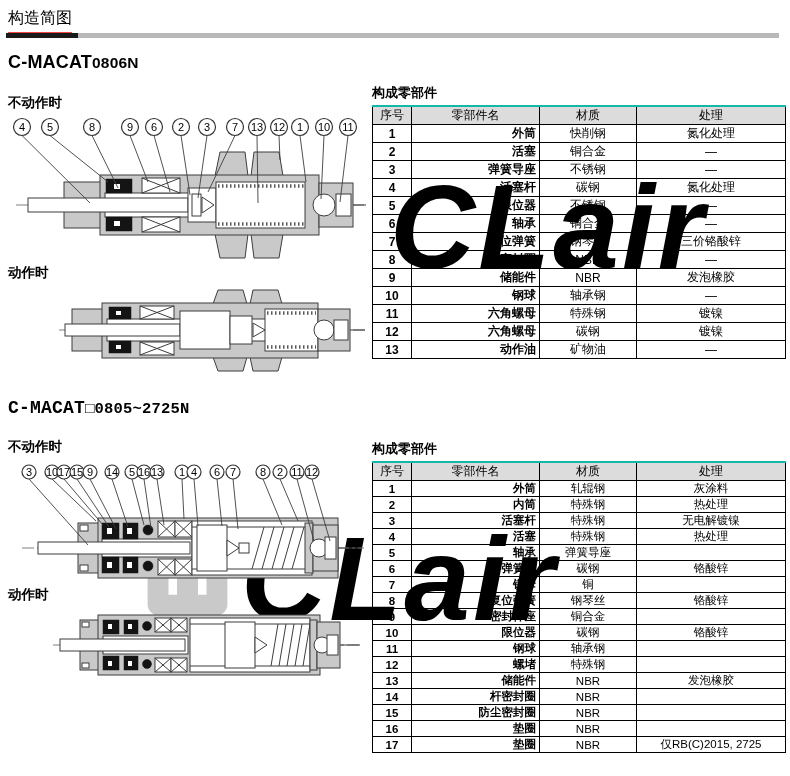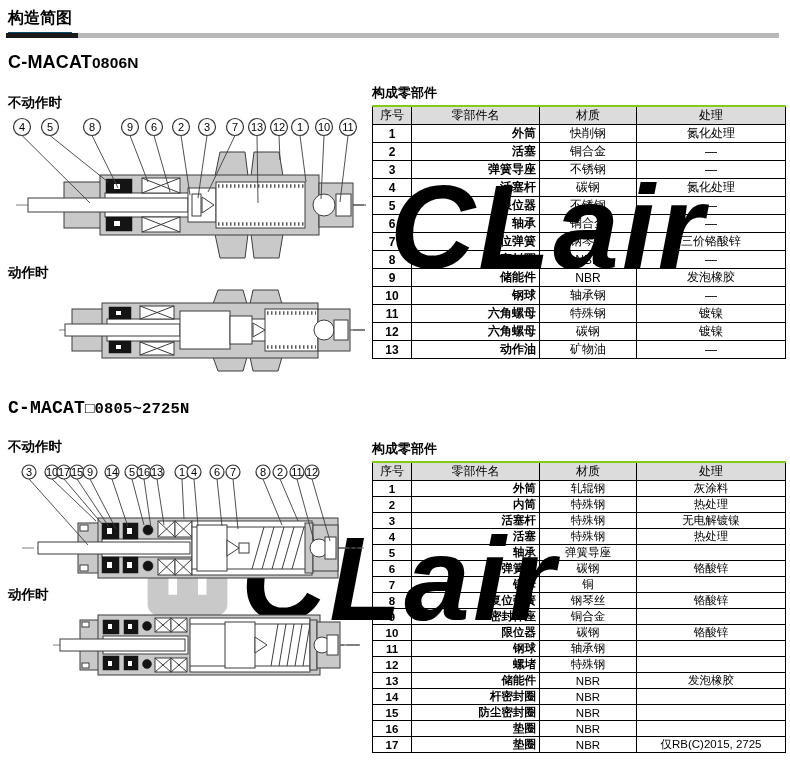--- a/index.html
+++ b/index.html
@@ -2,35 +2,35 @@
 <html><head>
 <meta charset="utf-8">
 <style>
   html,body{margin:0;padding:0;}
   body{
     width:790px;height:776px;position:relative;overflow:hidden;background:#ffffff;
     font-family:"Liberation Sans","DejaVu Sans",sans-serif;color:#000;
   }
   .abs{position:absolute;}
   
-  .page-title{left:8px;top:8px;font-size:16px;font-weight:bold;padding-bottom:3px;border-bottom:2px solid #0c4a6e;z-index:2;}
+  .page-title{left:8px;top:8px;font-size:16px;font-weight:normal;padding-bottom:3px;border-bottom:2px solid #ef4444;z-index:2;}
   .title-bar{left:6px;top:33px;width:773px;height:5px;display:flex;z-index:2;}
   .title-bar .seg-black{width:72px;height:5px;background:#1a1a1a;}
   .title-bar .seg-gray{flex:1;height:5px;background:#b9b9b9;}
   
   .model-title{font-size:18px;font-weight:bold;letter-spacing:0.2px;z-index:2;}
   .model-title .suffix{font-size:15.5px;}
   .state-label{font-size:13.5px;font-weight:bold;z-index:2;}
   
   .wm{position:absolute;z-index:0;color:#000000;font-weight:bold;font-size:118px;letter-spacing:3px;line-height:1;white-space:nowrap;font-style:italic;}
   .wm .wm-logo{display:inline-block;vertical-align:-8px;margin-right:6px;}
   
   .pt-wrap{width:413px;z-index:1;}
   .pt-title{font-size:13px;font-weight:bold;margin:0 0 3px 0;}
-  table.pt{border-collapse:collapse;width:100%;table-layout:fixed;border-top:2px solid #84cc16;}
+  table.pt{border-collapse:collapse;width:100%;table-layout:fixed;border-top:2px solid #14b8a6;}
   table.pt th, table.pt td{border:1px solid #000;padding:0 3px;overflow:hidden;white-space:nowrap;}
   table.pt th{background:#dcdcdc;font-weight:normal;font-size:12px;height:16px;text-align:center;}
   table.pt td{font-size:12px;height:17px;text-align:center;background:transparent;}
   table.pt td.c0{font-weight:bold;}
   table.pt td.c1{font-weight:bold;text-align:right;padding-left:8px;}
   table.pt col.c0{width:39px;} table.pt col.c1{width:128px;}
   table.pt col.c2{width:97px;} table.pt col.c3{width:149px;}
   #table2 td{height:15px;font-size:11.5px;}
   #table2 th{height:15px;}
   

